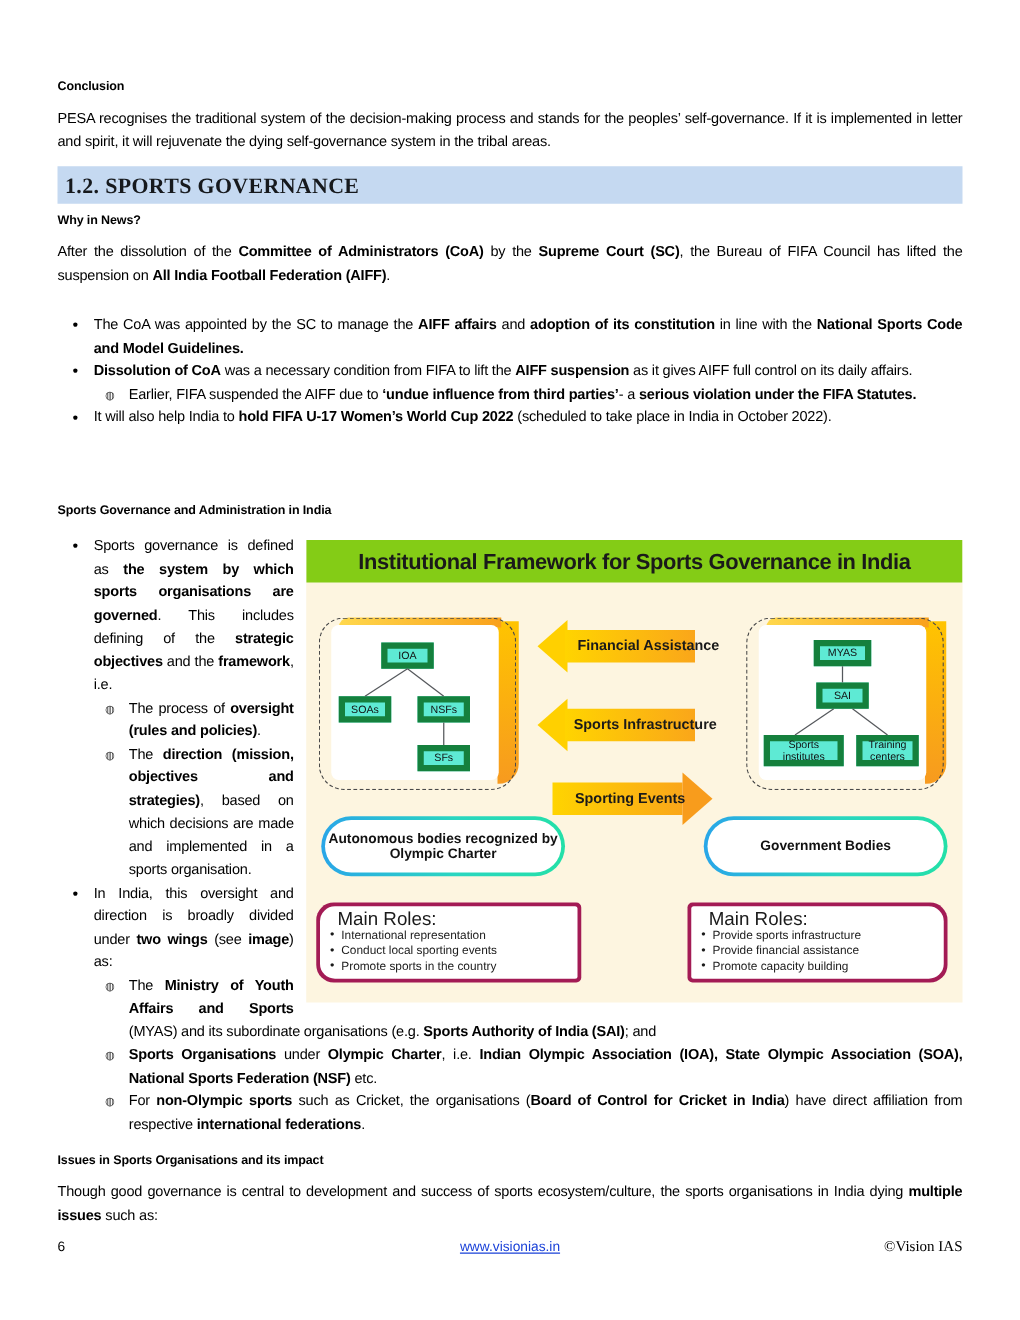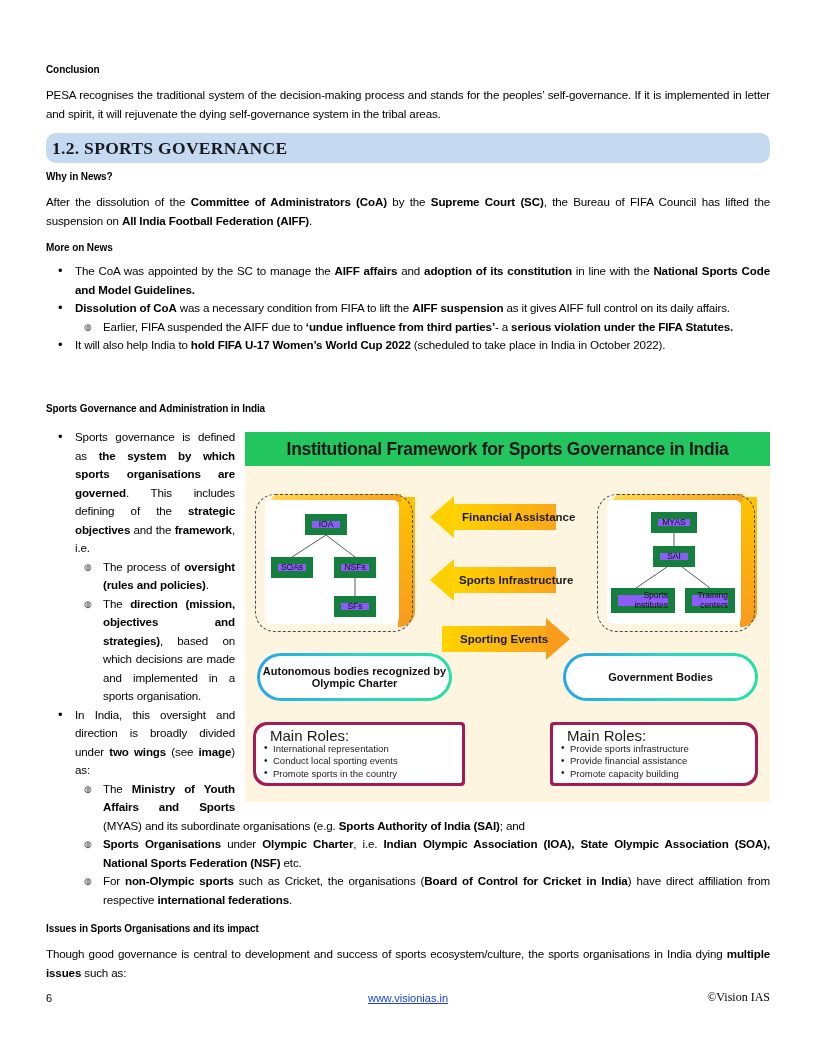--- a/index.html
+++ b/index.html
@@ -111,21 +111,21 @@
   .info {
     width: 525px;
     height: 370px;
     background: #fdf5e0;
     position: relative;
     box-sizing: border-box;
     overflow: hidden;
   }
   .info-title {
     height: 34px;
-    background: #22c55e;
+    background: #84cc16;
     display: flex;
     align-items: center;
     justify-content: center;
     text-align: center;
   }
   .info-title span {
     font-size: 17.5px;
     font-weight: bold;
     color: #1a1a1a;
     letter-spacing: -0.3px;
@@ -169,28 +169,28 @@
   }
   .panel .inner {
     position: absolute;
     left: 10px; top: 6px;
     width: 134px; height: 124px;
     background: #ffffff;
     border-radius: 6px;
   }
   .node {
     position: absolute;
-    border: 7px solid #15803d;
-    background: #8b5cf6;
+    border: 5px solid #15803d;
+    background: #5eead4;
     font-size: 8.5px;
     color: #111;
     display: flex;
     align-items: center;
     justify-content: center;
-    text-align: right;
+    text-align: center;
     line-height: 9.5px;
     box-sizing: border-box;
   }
 
   
   .arrow {
     position: absolute;
     height: 42px;
     display: flex;
     align-items: center;
@@ -328,33 +328,32 @@
 
 <div class="page">
 
   <div style="position:absolute;left:0;top:64px;width:724px;">
     <div class="h-sub">Conclusion</div>
     <div class="para" style="margin-top:11px;">
       <span>PESA recognises the traditional system of the decision-making process and stands for the peoples’ self-governance. If it is implemented in letter and spirit, it will rejuvenate the dying self-governance system in the tribal areas.</span>
     </div>
   </div>
 
-  <div class="section-band" style="position:absolute;left:0;top:133px;width:724px;border-radius:10px;">
+  <div class="section-band" style="position:absolute;left:0;top:133px;width:724px;">
     <span class="t">1.2. SPORTS GOVERNANCE</span>
   </div>
 
   <div style="position:absolute;left:0;top:171px;width:724px;">
     <div class="h-sub">Why in News?</div>
     <div class="para" style="margin-top:11px;">
       <span>After the dissolution of the </span><b>Committee of Administrators (CoA)</b><span> by the </span><b>Supreme Court (SC)</b><span>, the Bureau of FIFA Council has lifted the suspension on </span><b>All India Football Federation (AIFF)</b><span>.</span>
     </div>
   </div>
 
   <div style="position:absolute;left:0;top:242px;width:724px;">
-    <div class="h-sub">More on News</div>
     <ul class="lv1" style="margin-top:9px;">
       <li>
         <span class="bl">•</span>
         <span>The CoA was appointed by the SC to manage the </span><b>AIFF affairs</b><span> and </span><b>adoption of its constitution</b><span> in line with the </span><b>National Sports Code and Model Guidelines.</b>
       </li>
       <li>
         <span class="bl">•</span>
         <b>Dissolution of CoA</b><span> was a necessary condition from FIFA to lift the </span><b>AIFF suspension</b><span> as it gives AIFF full control on its daily affairs.</span>
         <ul class="lv2">
           <li>

